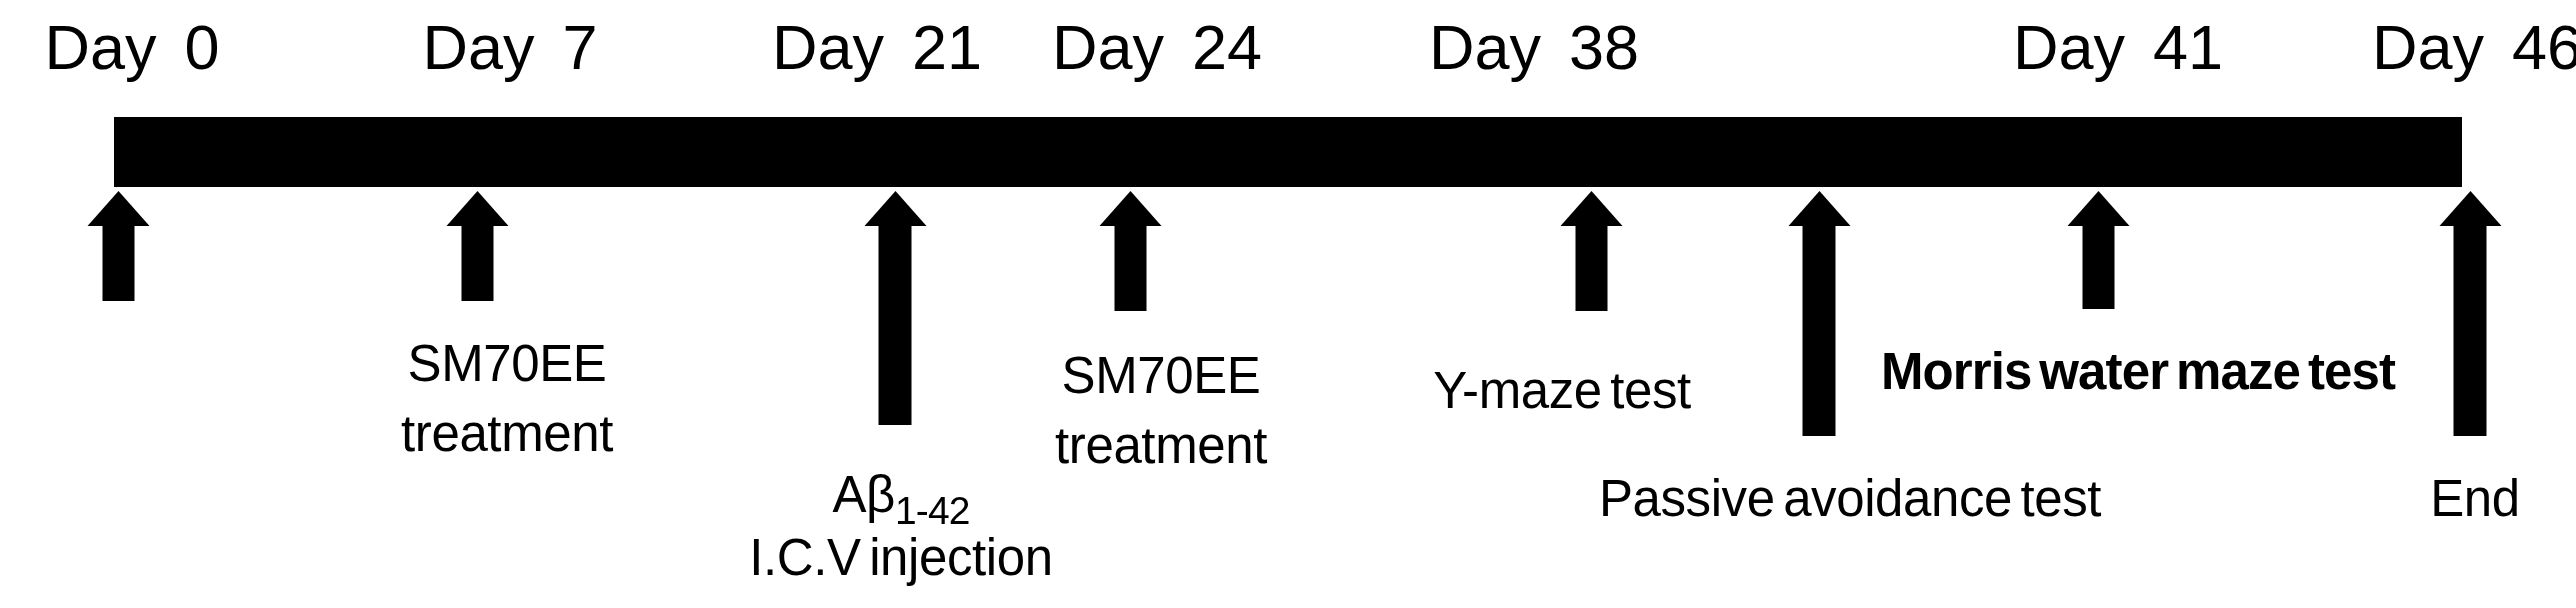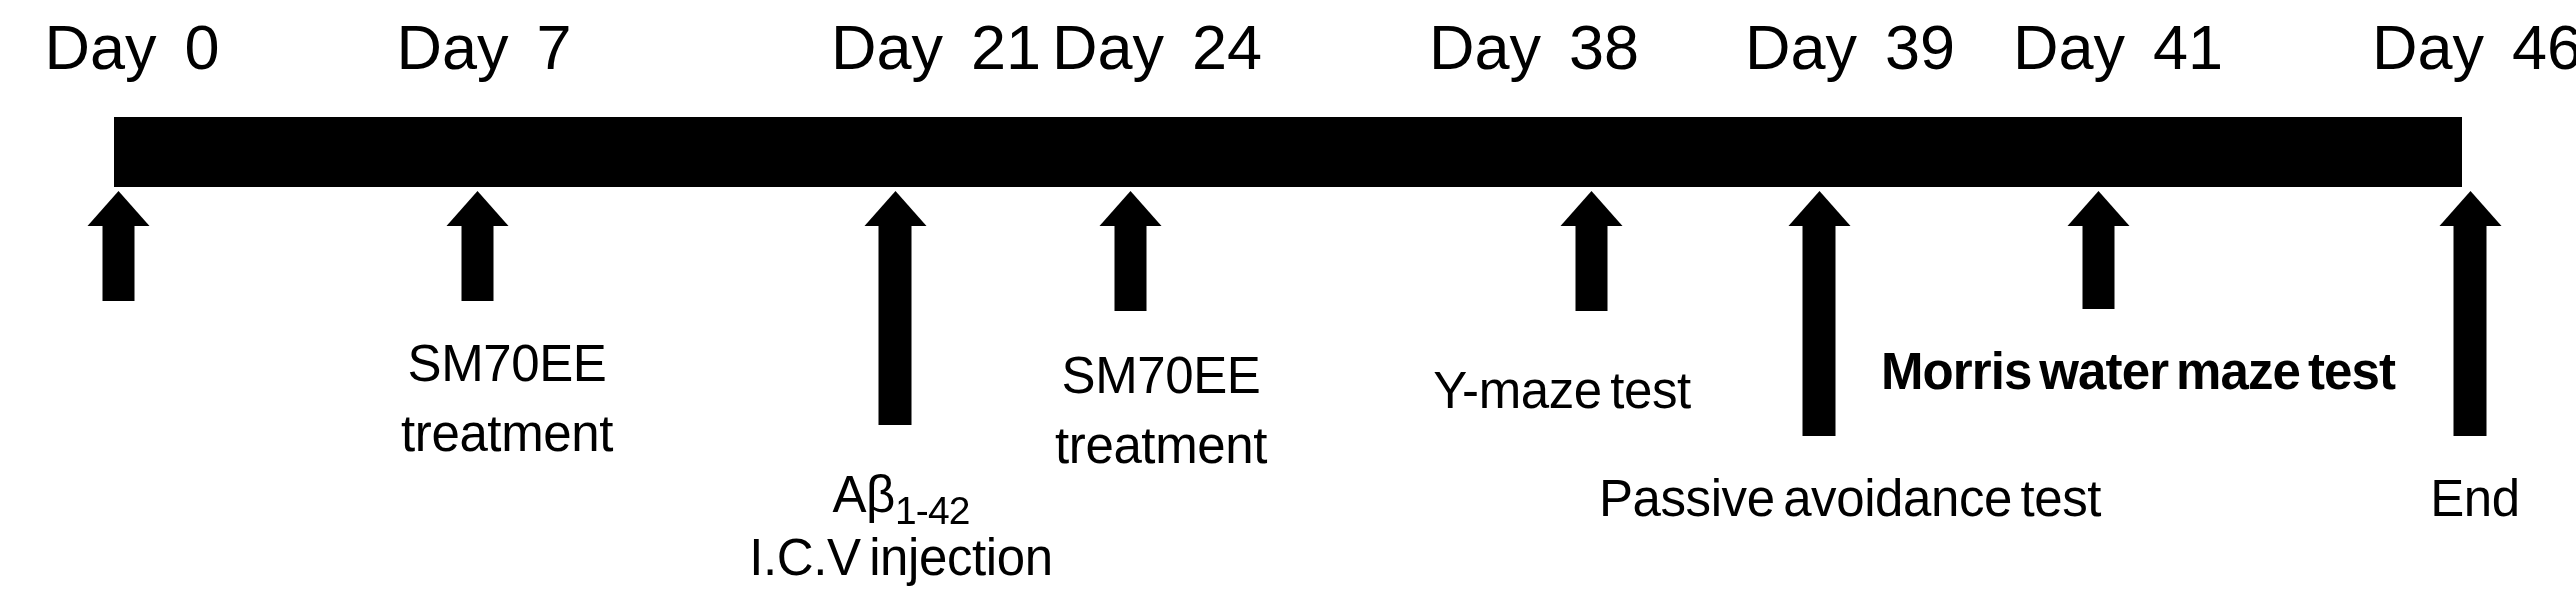--- a/index.html
+++ b/index.html
@@ -54,25 +54,24 @@
     letter-spacing:-0.9px;
   }
   .abeta{line-height:63px;}
 </style>
 </head>
 <body>
 
 <div class="fig">
 
   <div class="day" style="left:132px">Day 0</div>
-  <div class="day" style="left:484px">Day 7</div>
-  <div class="day" style="left:936px">Day 21</div>
+  <div class="day" style="left:510px">Day 7</div>
+  <div class="day" style="left:877px">Day 21</div>
   <div class="day" style="left:1157px">Day 24</div>
   <div class="day" style="left:1534px">Day 38</div>
-  <div class="day" style="left:1850px">Day 39</div>
   <div class="day" style="left:2118px">Day 41</div>
   <div class="day" style="left:2477px">Day 46</div>
 
   <div class="bar"></div>
 
   <div class="arrow" style="left:118px">
       <div class="head"></div>
       <div class="shaft" style="height:75px"></div>
     </div>
   <div class="arrow" style="left:477px">

